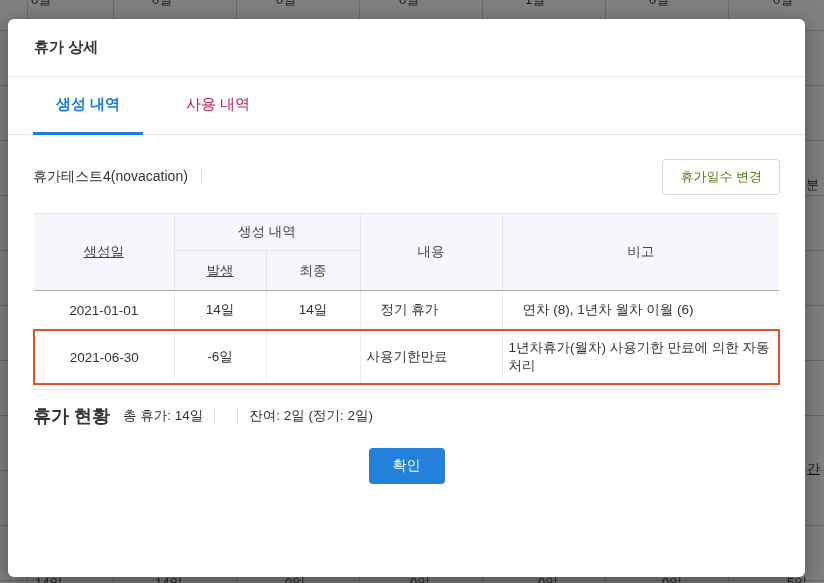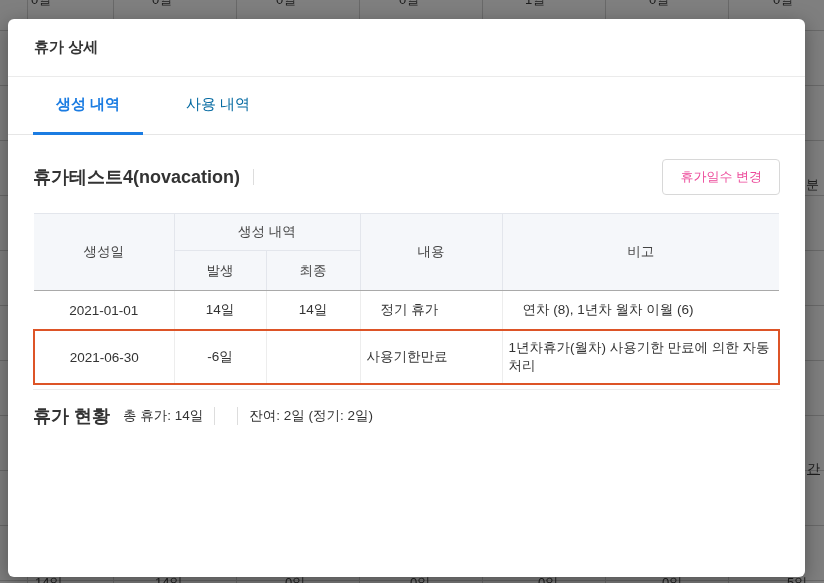--- a/index.html
+++ b/index.html
@@ -41,50 +41,50 @@
   .modal-header{
     height:58px;display:flex;align-items:center;padding:14px 26px;
     border-bottom:1px solid #ebebeb;
   }
   .modal-title{font-size:15px;font-weight:bold;color:var(--text-dark);}
   .tabbar{
     height:58px;display:flex;align-items:stretch;border-bottom:1px solid #e6e6e6;
   }
   .tab{
     min-width:110px;margin-right:20px;display:flex;align-items:center;justify-content:center;
-    font-size:15px;color:#0369a1;cursor:pointer;border-bottom:3px solid transparent;
+    font-size:15px;color:#be185d;cursor:pointer;border-bottom:3px solid transparent;
     margin-bottom:-1px;
   }
   .tab:first-child{margin-left:25px;}
   .tab.active{color:var(--blue);font-weight:bold;border-bottom-color:var(--blue);}
   .content{padding:0 25px;}
   
   .user-row{margin-top:24px;display:flex;align-items:center;height:36px;}
-  .user-name{font-size:18px;font-weight:bold;color:var(--text-dark);}
+  .user-name{font-size:14px;font-weight:normal;color:var(--text-dark);}
   .vsep{width:1px;height:16px;background:#ddd;margin:0 13px;flex:none;}
   .user-company{font-size:14px;color:var(--text-gray);}
   .spacer{flex:1;}
   .btn-outline{
     background:#fff;border:1px solid #d8d8d8;border-radius:4px;
-    padding:8px 17px;font-size:13px;color:#ec4899;cursor:pointer;
+    padding:8px 17px;font-size:13px;color:#4d7c0f;cursor:pointer;
     font-family:inherit;
   }
   
   .section-row{margin-top:34px;display:flex;align-items:baseline;}
   .section-title{font-size:14px;font-weight:bold;color:var(--text-dark);}
   .section-period{font-size:14px;color:#555;margin-left:12px;}
   
   .table-wrap{margin-top:18px;border-bottom:1px solid #ececec;padding-bottom:4px;}
   table{width:100%;border-collapse:collapse;font-size:13.5px;color:var(--text-dark);}
   thead th{
     background:var(--header-bg);font-weight:normal;color:#444;
     border:1px solid var(--line-light);padding:8px 4px;
   }
   thead tr:first-child th{border-top:1px solid var(--line-light);}
-  thead th:first-child{border-left:none;}
+  thead th:first-child{border-left:none;text-decoration:underline;}
   thead th:last-child{border-right:none;}
   thead th.bottom-edge{border-bottom:1px solid #a9a9a9;}
   thead tr:first-child th{height:37px;}
   thead tr:last-child th{height:40px;}
   tbody td{border-bottom:1px solid var(--line-lighter);padding:10px 6px;text-align:center;}
   tbody td + td{border-left:1px solid var(--line-lighter);}
   tbody tr:first-child{height:38px;}
   td.left{text-align:left;padding-left:20px;}
   tr.highlight td{
     border-top:2px solid var(--orange);
@@ -196,15 +196,18 @@
     </div>
 
     <div class="summary-row">
       <span class="summary-label">휴가 현황</span>
       <span>총 휴가: 14일</span>
       <span class="summary-sep"></span>
       <span class="summary-sep"></span>
       <span>잔여: 2일 (정기: 2일)</span>
     </div>
 
+    <div class="modal-footer">
+      <button class="btn-primary">확인</button>
+    </div>
 
   </div>
 </div>
 
 </body></html>

